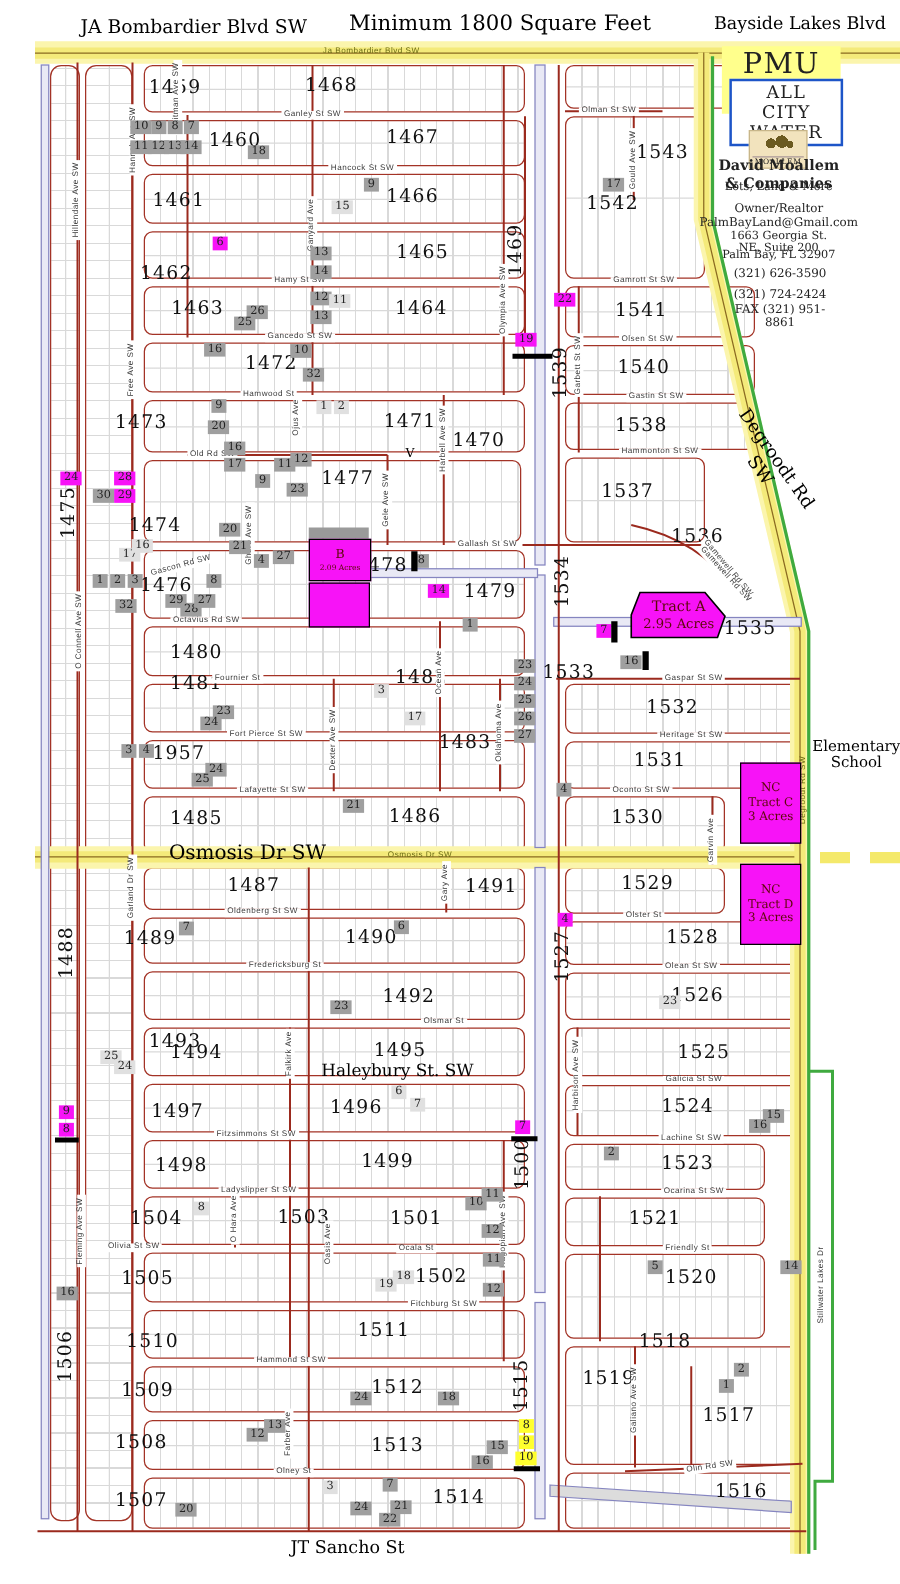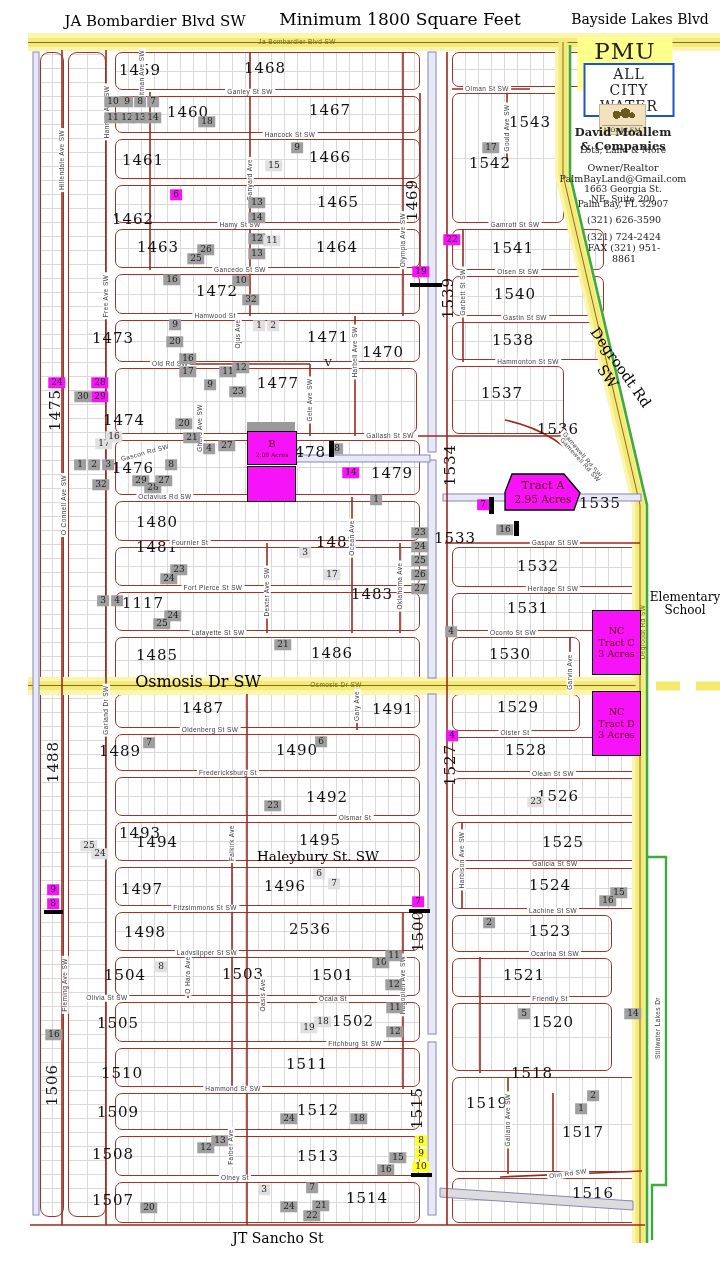--- a/index.html
+++ b/index.html
@@ -181,35 +181,35 @@
       <div class="blk" style="left: 113px; top: 338px;">1473</div>
       <div class="blk" style="left: 278px; top: 383px;">1477</div>
       <div class="blk" style="left: 124px; top: 420px;">1474</div>
       <div class="blk" style="left: 133px; top: 468px;">1476</div>
       <div class="blk" style="left: 305px; top: 452px;">1478</div>
       <div class="blk" style="left: 392px; top: 473px;">1479</div>
       <div class="blk" style="left: 157px; top: 522px;">1480</div>
       <div class="blk" style="left: 337px; top: 542px;">1482</div>
       <div class="blk" style="left: 157px; top: 547px;">1481</div>
       <div class="blk" style="left: 372px; top: 594px;">1483</div>
-      <div class="blk" style="left: 143px; top: 603px;">1117</div>
+      <div class="blk" style="left: 143px; top: 603px;">1957</div>
       <div class="blk" style="left: 157px; top: 655px;">1485</div>
       <div class="blk" style="left: 332px; top: 653px;">1486</div>
       <div class="blk" style="left: 203px; top: 708px;">1487</div>
       <div class="blk" style="left: 393px; top: 709px;">1491</div>
       <div class="blk" style="left: 120px; top: 751px;">1489</div>
       <div class="blk" style="left: 297px; top: 750px;">1490</div>
       <div class="blk" style="left: 140px; top: 796px; margin-top: 37px;">1493</div>
       <div class="blk" style="left: 327px; top: 797px;">1492</div>
       <div class="blk" style="left: 157px; top: 842px;">1494</div>
       <div class="blk" style="left: 320px; top: 840px;">1495</div>
       <div class="blk" style="left: 285px; top: 886px;">1496</div>
       <div class="blk" style="left: 142px; top: 889px;">1497</div>
       <div class="blk" style="left: 145px; top: 932px;">1498</div>
-      <div class="blk" style="left: 310px; top: 929px;">2536</div>
+      <div class="blk" style="left: 310px; top: 929px;">1499</div>
       <div class="blk" style="left: 125px; top: 975px;">1504</div>
       <div class="blk" style="left: 243px; top: 974px;">1503</div>
       <div class="blk" style="left: 333px; top: 975px;">1501</div>
       <div class="blk" style="left: 118px; top: 1023px;">1505</div>
       <div class="blk" style="left: 353px; top: 1021px;">1502</div>
       <div class="blk" style="left: 122px; top: 1073px;">1510</div>
       <div class="blk" style="left: 307px; top: 1064px;">1511</div>
       <div class="blk" style="left: 118px; top: 1112px;">1509</div>
       <div class="blk" style="left: 318px; top: 1110px;">1512</div>
       <div class="blk" style="left: 113px; top: 1154px;">1508</div>
@@ -222,21 +222,21 @@
       <div class="blk" style="left: 515px; top: 294px;">1540</div>
       <div class="blk" style="left: 513px; top: 340px;">1538</div>
       <div class="blk" style="left: 502px; top: 393px;">1537</div>
       <div class="blk" style="left: 558px; top: 429px;">1536</div>
       <div class="blk" style="left: 600px; top: 503px;">1535</div>
       <div class="blk" style="left: 455px; top: 538px;">1533</div>
       <div class="blk" style="left: 538px; top: 566px;">1532</div>
       <div class="blk" style="left: 528px; top: 608px;">1531</div>
       <div class="blk" style="left: 510px; top: 654px;">1530</div>
       <div class="blk" style="left: 518px; top: 707px;">1529</div>
-      <div class="blk" style="left: 510px; top: 750px; padding-left: 32px;">1528</div>
+      <div class="blk" style="left: 538px; top: 750px; padding-left: 32px;">1528</div>
       <div class="blk" style="left: 558px; top: 796px;">1526</div>
       <div class="blk" style="left: 563px; top: 842px;">1525</div>
       <div class="blk" style="left: 550px; top: 885px;">1524</div>
       <div class="blk" style="left: 550px; top: 931px;">1523</div>
       <div class="blk" style="left: 524px; top: 975px;">1521</div>
       <div class="blk" style="left: 553px; top: 1022px;">1520</div>
       <div class="blk" style="left: 532px; top: 1073px;">1518</div>
       <div class="blk" style="left: 487px; top: 1103px;">1519</div>
       <div class="blk" style="left: 583px; top: 1132px;">1517</div>
       <div class="blk" style="left: 593px; top: 1193px;">1516</div>

